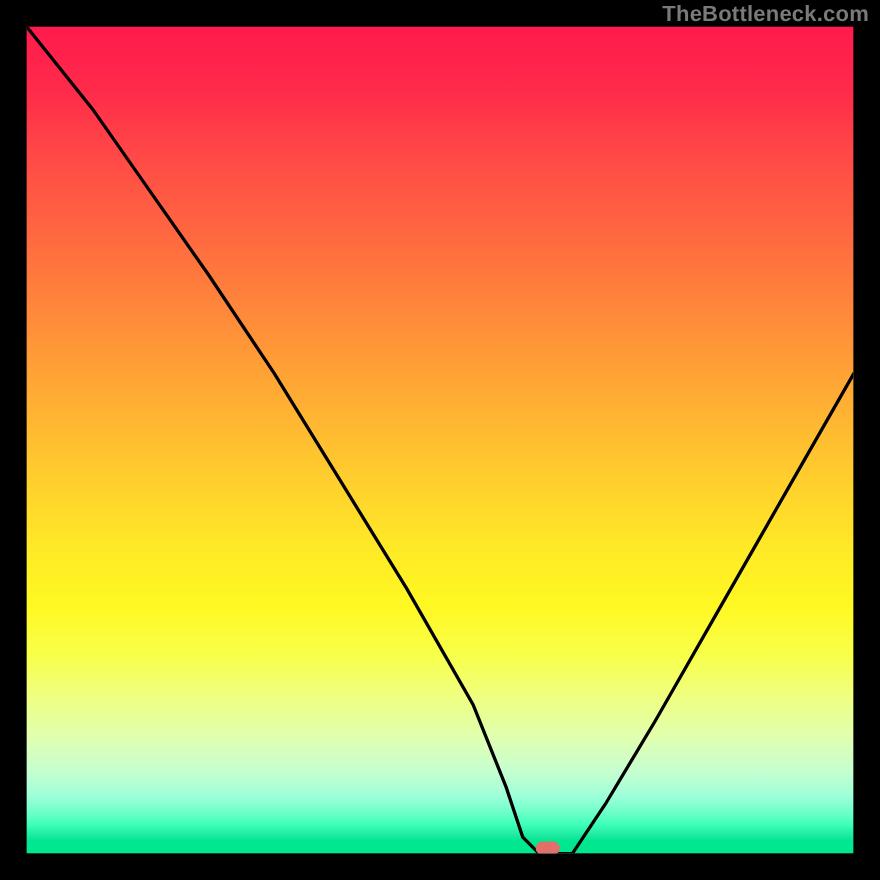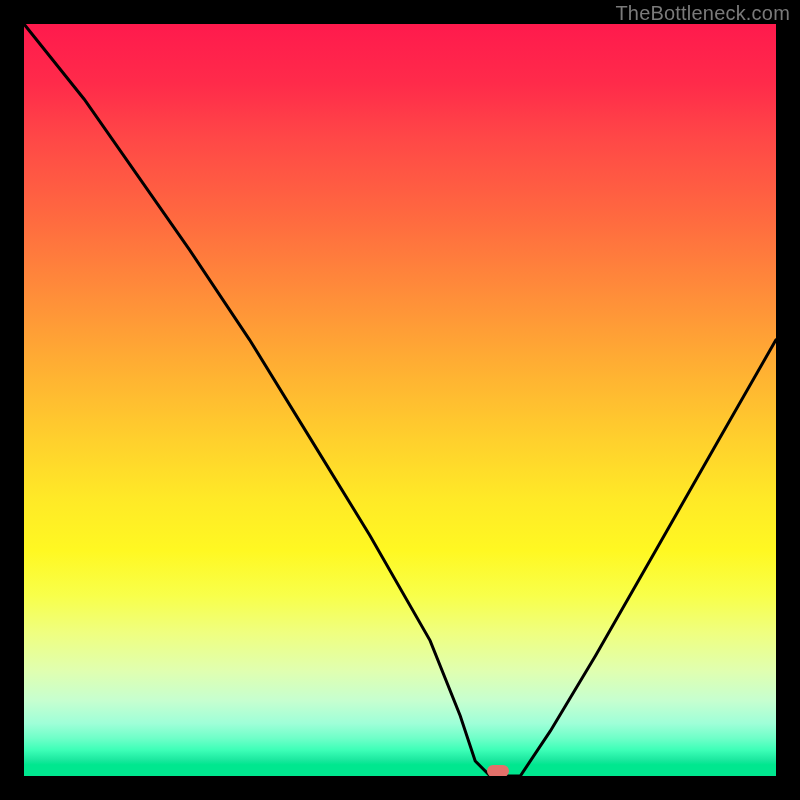--- a/index.html
+++ b/index.html
@@ -71,20 +71,21 @@
     transform: translate(-50%, -50%);
   }
   .watermark {
     position: absolute;
     top: 2px;
     right: 10px;
     color: #7a7a7a;
     font-size: 20px;
     font-family: Arial, sans-serif;
     letter-spacing: 0.2px;
+    font-weight: bold;
   }
 </style>
 </head>
 <body>
 
 <div class="frame">
 
   <div class="plot-area">
     <div class="gradient-bg"></div>
 

